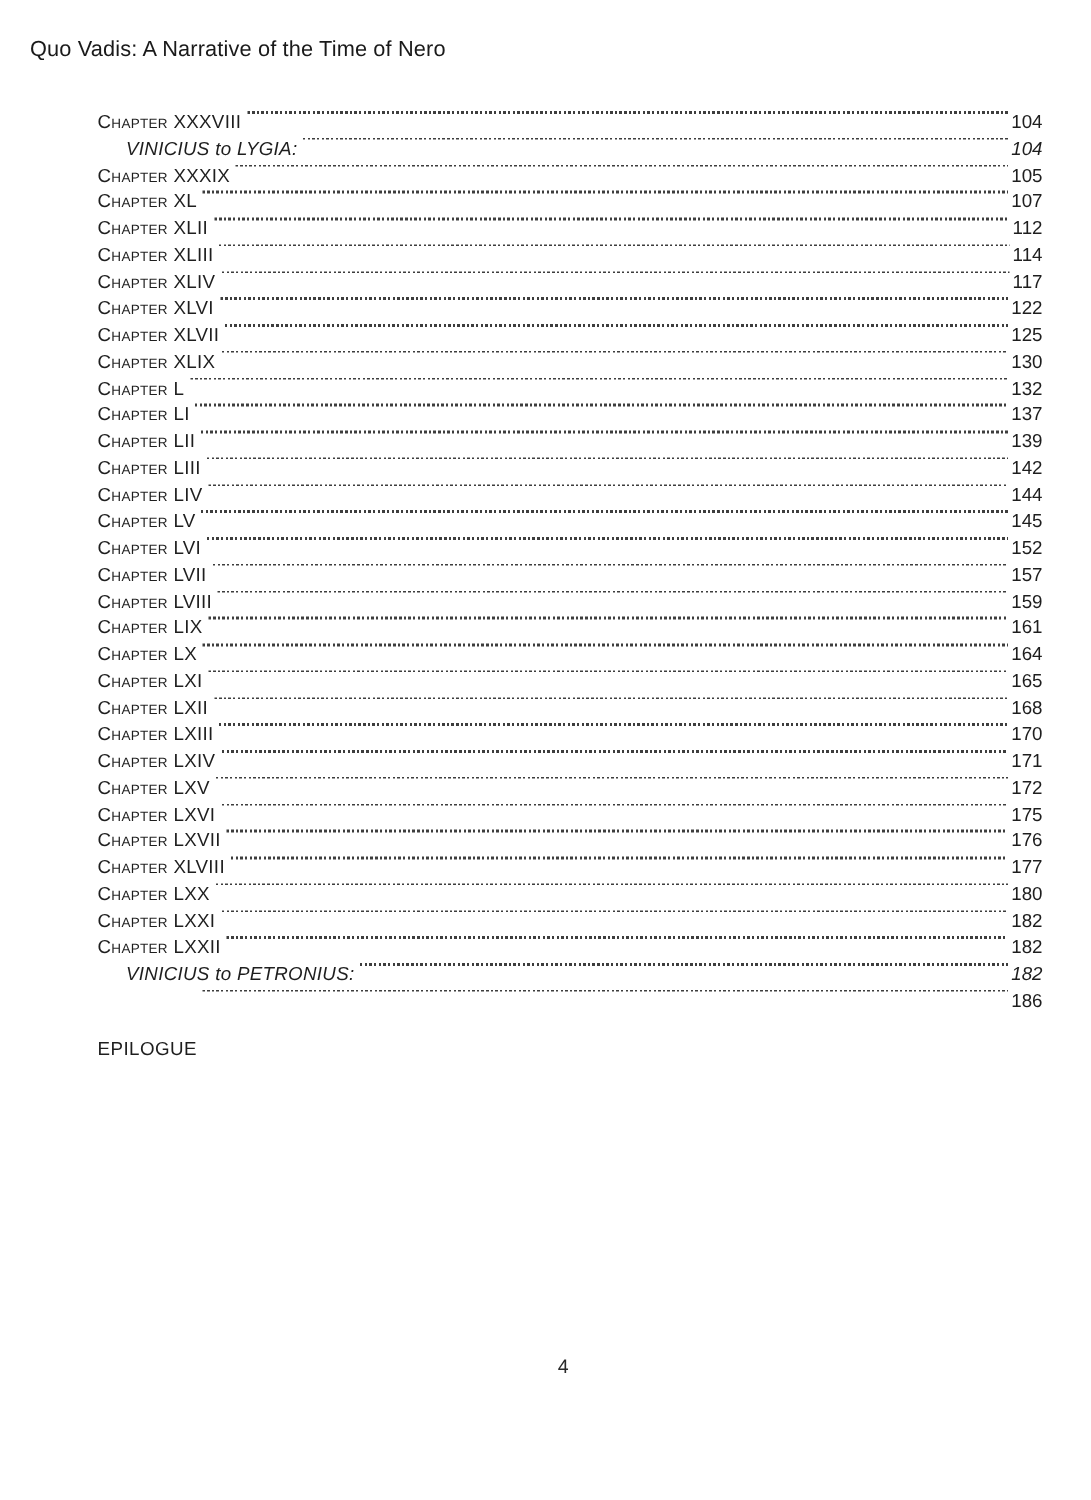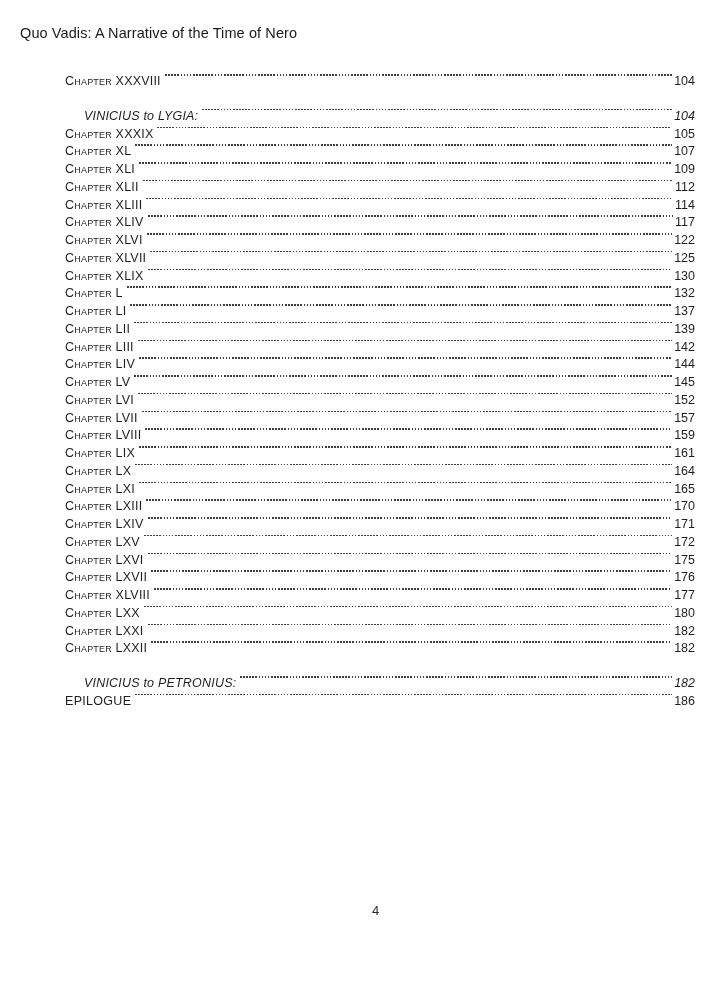--- a/index.html
+++ b/index.html
@@ -32,23 +32,23 @@
   .toc-row {
     display: flex;
     height: 17.75px;
     font-size: 12.5px;
   }
   .toc-row .label {
     white-space: nowrap;
     letter-spacing: 0.2px;
   }
   .toc-row.chapter .label { font-variant: small-caps; }
-  .toc-row.sub { font-style: italic; margin-top: 17px; }
+  .toc-row.sub { font-style: italic; }
   .toc-row.sub .label { margin-left: 19px; }
-  .toc-row.epilogue .label { letter-spacing: 0.3px; }
+  .toc-row.epilogue .label { letter-spacing: 0.3px; margin-top: 32px; }
   .leader {
     flex: 1 1 auto;
     min-width: 8px;
     height: 1.7px;
     margin: 0 2px 3px 4px;
     background-image: repeating-linear-gradient(90deg, #3d3d3d 0 1.6px, transparent 1.6px 3.1px);
   }
   .pagenum { white-space: nowrap; }
   .folio {
     position: absolute;
@@ -82,25 +82,20 @@
     <span class="label">Chapter XXXIX</span>
     <span class="leader"></span>
     <span class="pagenum">105</span>
   </div>
       <div class="toc-row chapter">
     <span class="label">Chapter XL</span>
     <span class="leader"></span>
     <span class="pagenum">107</span>
   </div>
       <div class="toc-row chapter">
-    <span class="label">Chapter XLI</span>
-    <span class="leader"></span>
-    <span class="pagenum">109</span>
-  </div>
-      <div class="toc-row chapter">
     <span class="label">Chapter XLII</span>
     <span class="leader"></span>
     <span class="pagenum">112</span>
   </div>
       <div class="toc-row chapter">
     <span class="label">Chapter XLIII</span>
     <span class="leader"></span>
     <span class="pagenum">114</span>
   </div>
       <div class="toc-row chapter">
@@ -175,20 +170,25 @@
   </div>
       <div class="toc-row chapter">
     <span class="label">Chapter LX</span>
     <span class="leader"></span>
     <span class="pagenum">164</span>
   </div>
       <div class="toc-row chapter">
     <span class="label">Chapter LXI</span>
     <span class="leader"></span>
     <span class="pagenum">165</span>
+  </div>
+      <div class="toc-row chapter">
+    <span class="label">Chapter LXII</span>
+    <span class="leader"></span>
+    <span class="pagenum">168</span>
   </div>
       <div class="toc-row chapter">
     <span class="label">Chapter LXIII</span>
     <span class="leader"></span>
     <span class="pagenum">170</span>
   </div>
       <div class="toc-row chapter">
     <span class="label">Chapter LXIV</span>
     <span class="leader"></span>
     <span class="pagenum">171</span>

